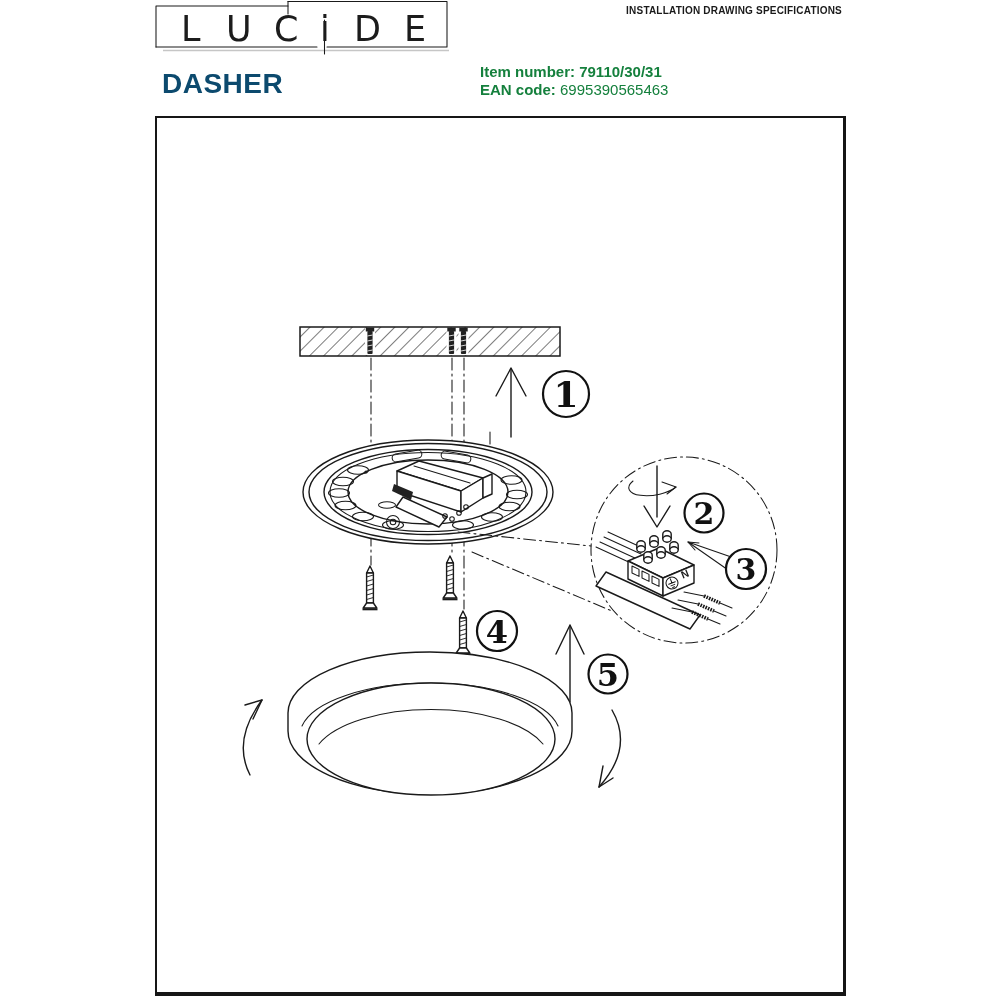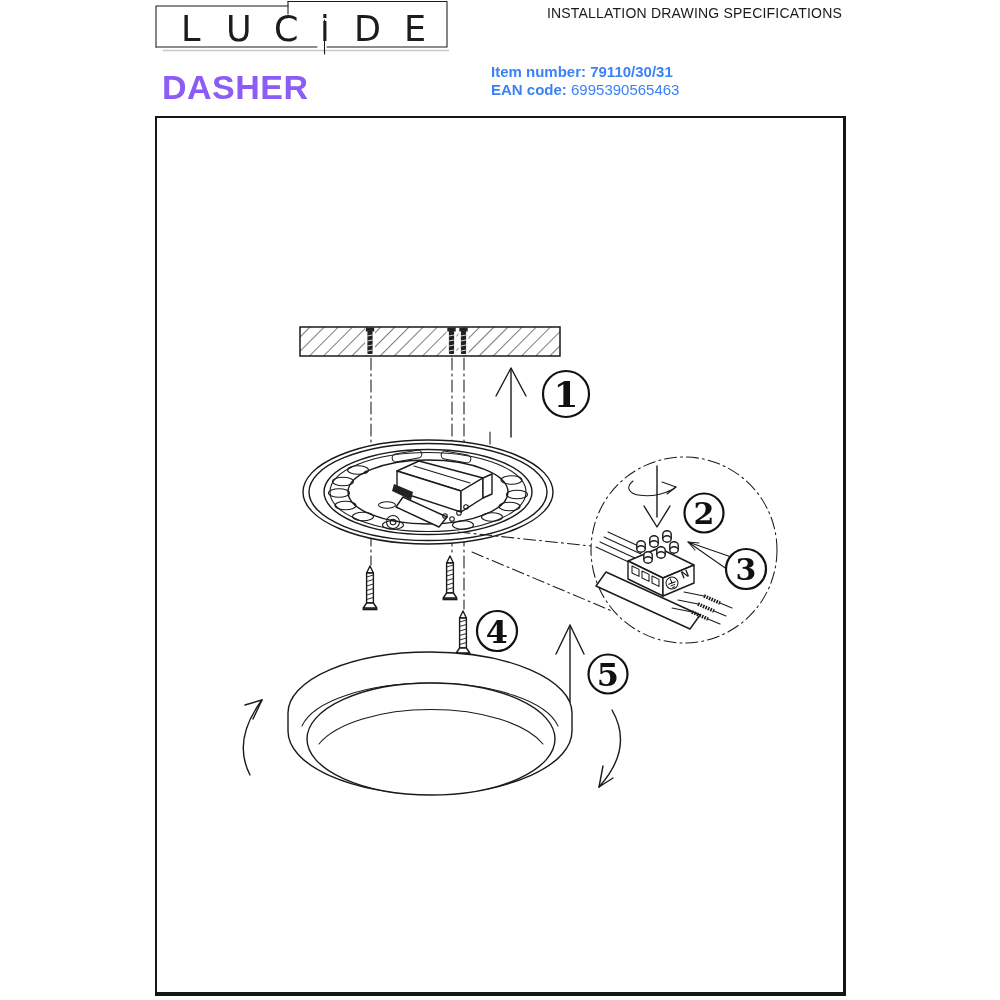--- a/index.html
+++ b/index.html
@@ -1,19 +1,19 @@
 <!DOCTYPE html>
 <html><head>
 <meta charset="utf-8">
 <style>
   html,body{margin:0;padding:0;background:#fff;}
   body{width:1000px;height:1000px;position:relative;font-family:"Liberation Sans",sans-serif;color:#151515;overflow:hidden;}
-  .doc-title{position:absolute;top:5px;right:158px;font-size:14px;letter-spacing:.2px;color:#1a1a1a;}
-  .product-name{position:absolute;left:162px;top:68px;font-size:34px;font-weight:bold;letter-spacing:.5px;color:#8b5cf6;}
-  .codes{position:absolute;left:491px;top:63px;font-size:15px;line-height:18px;color:#3b82f6;}
+  .doc-title{position:absolute;top:5px;right:158px;font-size:10px;letter-spacing:.2px;color:#1a1a1a;font-weight:bold;}
+  .product-name{position:absolute;left:162px;top:68px;font-size:28px;font-weight:bold;letter-spacing:.5px;color:#0c4a6e;}
+  .codes{position:absolute;left:480px;top:63px;font-size:15px;line-height:18px;color:#15803d;}
   .codes .label{font-weight:bold;}
   .codes .bold-val{font-weight:bold;}
   .drawing-box{position:absolute;left:155px;top:116px;width:686px;height:874px;background:#fff;
     border:2px solid #161616;border-right-width:3px;border-bottom-width:4px;}
   svg.overlay{position:absolute;left:0;top:0;width:1000px;height:1000px;pointer-events:none;}
   .logo-svg{position:absolute;left:153px;top:0;width:300px;height:58px;}
   .logo-letter{font-family:"DejaVu Sans",sans-serif;font-size:35px;fill:#1c1c1c;}
   .ln{fill:none;stroke:#1a1a1a;stroke-width:1.4;stroke-linecap:round;stroke-linejoin:round;}
   .lnthin{stroke-width:1.05;}
   .wht{fill:#ffffff;stroke:#1a1a1a;stroke-width:1.4;stroke-linejoin:round;}

